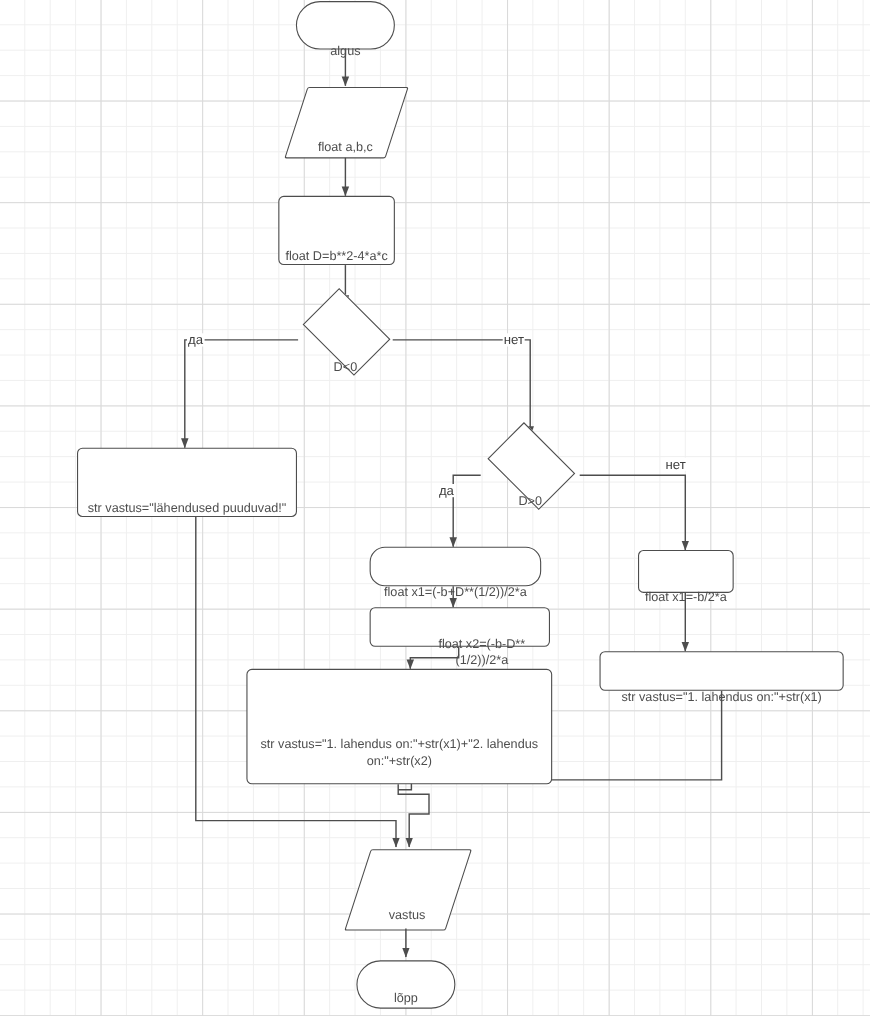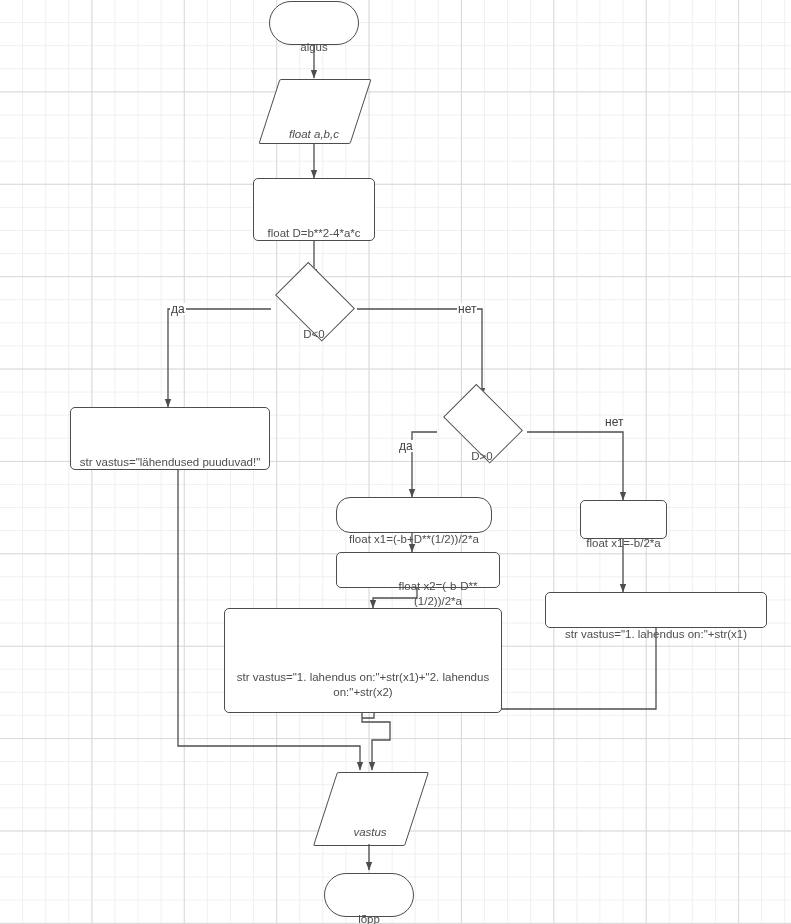--- a/index.html
+++ b/index.html
@@ -69,21 +69,20 @@
     width: 100%;
     height: 100%;
     border: 1.3px solid #4d4d4d;
     background: #ffffff;
     transform: skewX(-18deg);
     border-radius: 2px;
   }
   .io .io-label {
     position: relative;
     z-index: 2;
-    font-style: italic;
   }
   .node.decision {
     border: none;
     background: transparent;
   }
   .decision .dia {
     position: absolute;
     left: 50%;
     top: 50%;
     width: 70.7%;
@@ -156,21 +155,21 @@
 
   <div class="node terminator" style="left:269px; top:1px; width:90px; height:44px;">
     <span class="txt">algus</span>
   </div>
 
   <div class="node io" style="left:269px; top:79px; width:90px; height:63px;">
     <span class="skew"></span>
     <span class="txt io-label">float a,b,c</span>
   </div>
 
-  <div class="node process" style="left:253px; top:178px; width:122px; height:63px;">
+  <div class="node process" style="left:253px; top:178px; width:106px; height:63px;">
     <span class="txt">float D=b**2-4*a*c</span>
   </div>
 
   <div class="node decision" style="left:269px; top:278px; width:90px; height:64px;">
     <span class="dia"></span>
     <span class="txt dec-label">D&lt;0</span>
   </div>
 
   <div class="edge-label" style="left:170px; top:303px;">да</div>
   <div class="edge-label" style="left:457px; top:303px;">нет</div>
@@ -209,17 +208,17 @@
 
   <div class="node io" style="left:325px; top:772px; width:90px; height:72px;text-align:right;">
     <span class="skew"></span>
     <span class="txt io-label">vastus</span>
   </div>
 
   <svg class="tail-edge" style="position:absolute; left:0; top:0; width:791px; height:924px; pointer-events:none;" viewBox="0 0 791 924" width="791" height="924">
     <path d="M369,844 L369,870" fill="none" stroke="#4d4d4d" stroke-width="1.3" marker-end="url(#arrow)"></path>
   </svg>
 
-  <div class="node terminator" style="left:324px; top:873px; width:90px; height:44px;">
+  <div class="node terminator" style="left:324px; top:873px; width:90px; height:44px;align-items:flex-end;">
     <span class="txt">lõpp</span>
   </div>
 
 </div>
 
 </body></html>

